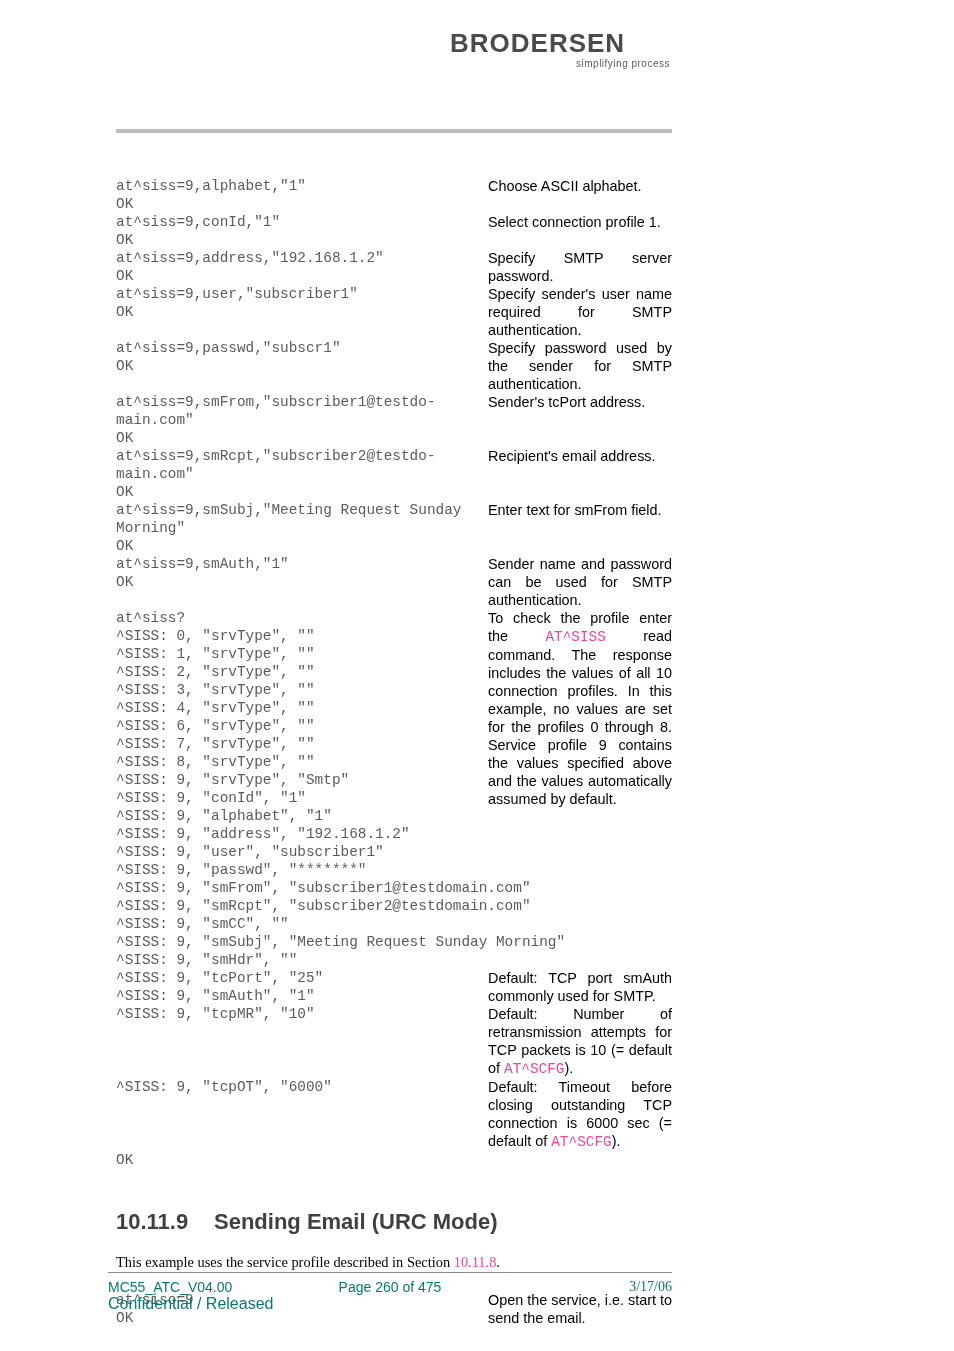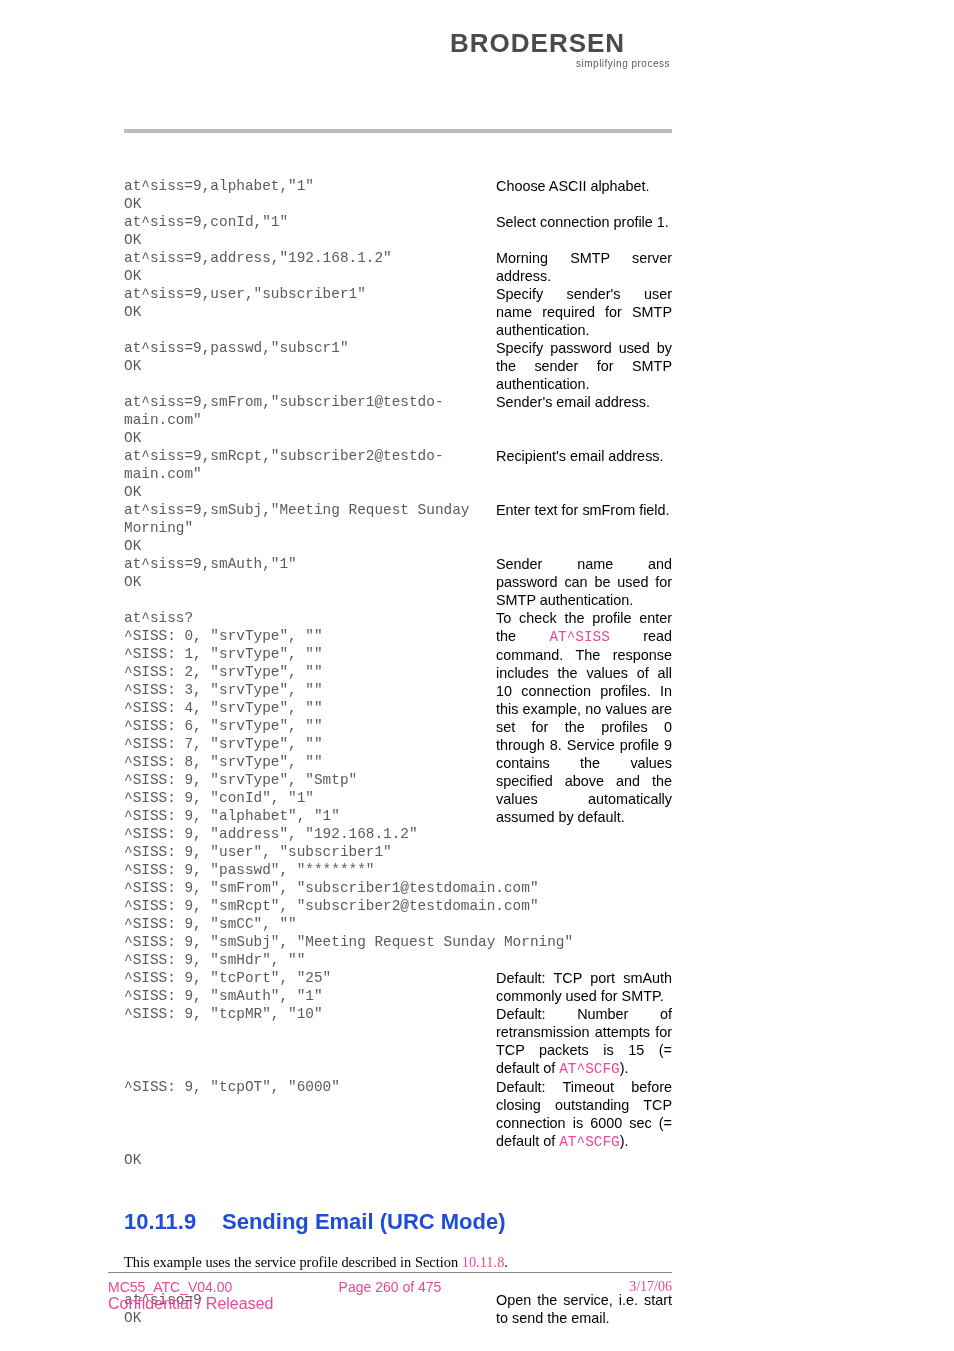--- a/index.html
+++ b/index.html
@@ -9,21 +9,21 @@
     background: #fff;
     width: 954px;
     font-family: Arial, Helvetica, sans-serif;
     color: #000;
   }
   .page {
     width: 776px;
     height: 1351px;
     position: relative;
     box-sizing: border-box;
-    padding: 0 0 0 16px;
+    padding: 0 0 0 8px;
   }
   .header {
     position: relative;
     height: 95px;
     padding-top: 30px;
     padding-right: 104px;
     text-align: right;
   }
   .brand-logo {
     display: inline-block;
@@ -74,21 +74,21 @@
     color: #000;
     text-align: justify;
   }
   .link {
     color: #ec4899;
   }
   h2.section {
     font-size: 22px;
     font-weight: bold;
     margin: 40px 0 18px 0;
-    color: #1d4ed8;
+    color: #404040;
   }
   .section-num { display:inline-block; width: 98px; }
   .intro {
     font-size: 14.4px;
     line-height: 18px;
     margin-bottom: 20px;
     font-family: Liberation Serif, serif;
   }
   .footer {
     position: absolute;
@@ -98,21 +98,21 @@
   }
   .hr-bottom {
     height: 1px;
     background: #888;
     border: none;
     margin: 0 0 6px 0;
   }
   .footer-row {
     display: flex;
     font-size: 14px;
-    color: #ec4899;
+    color: #0f766e;
   }
   .footer-left { flex: 1; text-align: left; }
   .footer-center { flex: 1; text-align: center; }
   .footer-right { flex: 1; text-align: right; font-family: Liberation Serif, serif; }
   .footer-sub { font-size: 16px; }
 </style>
 </head>
 <body>
 
 <div class="page">
@@ -135,37 +135,37 @@
           <div class="col-desc"><span><span>Choose ASCII alphabet.</span></span></div>
         </div>
         <div class="row">
           <div class="col-code">at^siss=9,conId,"1"
 OK</div>
           <div class="col-desc"><span><span>Select connection profile 1.</span></span></div>
         </div>
         <div class="row">
           <div class="col-code">at^siss=9,address,"192.168.1.2"
 OK</div>
-          <div class="col-desc"><span><span>Morning SMTP server address.</span></span></div>
+          <div class="col-desc"><span><span>Specify SMTP server password.</span></span></div>
         </div>
         <div class="row">
           <div class="col-code">at^siss=9,user,"subscriber1"
 OK</div>
           <div class="col-desc"><span><span>Specify sender's user name required for SMTP authentication.</span></span></div>
         </div>
         <div class="row">
           <div class="col-code">at^siss=9,passwd,"subscr1"
 OK</div>
           <div class="col-desc"><span><span>Specify password used by the sender for SMTP authentication.</span></span></div>
         </div>
         <div class="row">
           <div class="col-code">at^siss=9,smFrom,"subscriber1@testdo-
 main.com"
 OK</div>
-          <div class="col-desc"><span><span>Sender's email address.</span></span></div>
+          <div class="col-desc"><span><span>Sender's tcPort address.</span></span></div>
         </div>
         <div class="row">
           <div class="col-code">at^siss=9,smRcpt,"subscriber2@testdo-
 main.com"
 OK</div>
           <div class="col-desc"><span><span>Recipient's email address.</span></span></div>
         </div>
         <div class="row">
           <div class="col-code">at^siss=9,smSubj,"Meeting Request Sunday
 Morning"
@@ -202,21 +202,21 @@
 ^SISS: 9, "smSubj", "Meeting Request Sunday Morning"
 ^SISS: 9, "smHdr", ""</div>
         </div>
         <div class="row">
           <div class="col-code">^SISS: 9, "tcPort", "25"
 ^SISS: 9, "smAuth", "1"</div>
           <div class="col-desc"><span><span>Default: TCP port smAuth commonly used for SMTP.</span></span></div>
         </div>
         <div class="row">
           <div class="col-code">^SISS: 9, "tcpMR", "10"</div>
-          <div class="col-desc"><span><span>Default: Number of retransmission attempts for TCP packets is 15 (= default of </span><span class="link" style="font-family: &quot;Courier New&quot;, Courier, monospace;">AT^SCFG</span><span>).</span></span></div>
+          <div class="col-desc"><span><span>Default: Number of retransmission attempts for TCP packets is 10 (= default of </span><span class="link" style="font-family: &quot;Courier New&quot;, Courier, monospace;">AT^SCFG</span><span>).</span></span></div>
         </div>
         <div class="row">
           <div class="col-code">^SISS: 9, "tcpOT", "6000"</div>
           <div class="col-desc"><span><span>Default: Timeout before closing outstanding TCP connection is 6000 sec (= default of </span><span class="link" style="font-family: &quot;Courier New&quot;, Courier, monospace;">AT^SCFG</span><span>).</span></span></div>
         </div>
         <div class="row">
           <div class="col-code-wide">OK</div>
         </div>
       </div>
 

